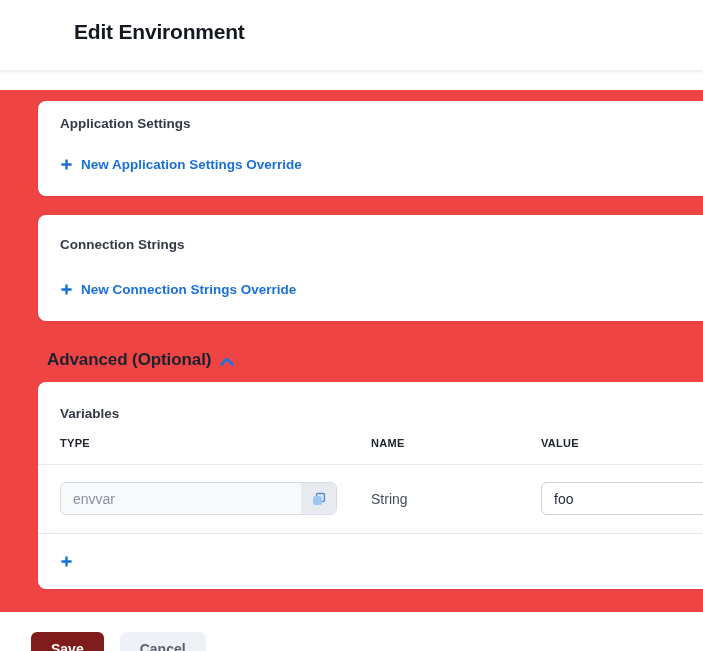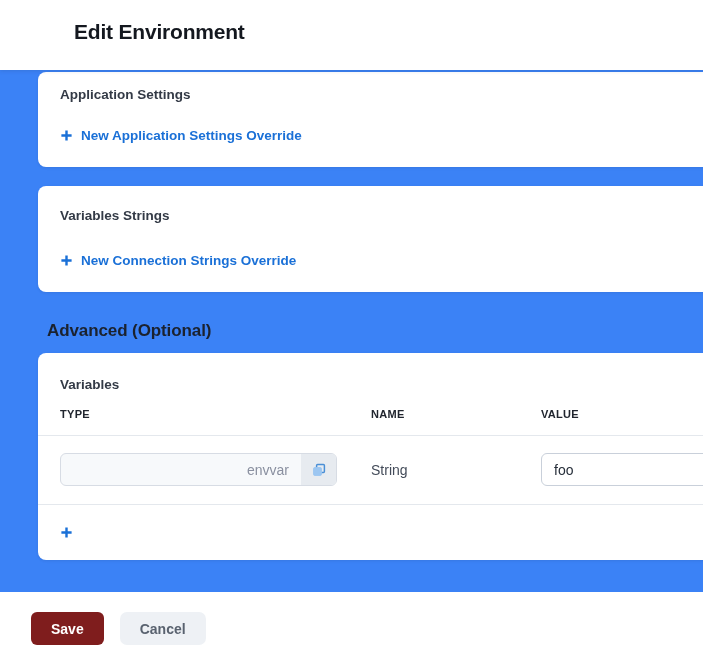--- a/index.html
+++ b/index.html
@@ -7,55 +7,55 @@
   body { font-family:"Liberation Sans","DejaVu Sans",sans-serif; background:#fff; overflow:hidden; }
   .page { width:703px; height:651px; overflow:hidden; position:relative; background:#fff; }
 
   
   .header { height:70px; background:#fff; position:relative; z-index:3;
             box-shadow:0 1px 4px rgba(35,45,65,0.14);padding-left:43px; }
   .header h1 { padding:20px 0 0 31px; font-size:21px; font-weight:bold;
                color:#14181f; letter-spacing:-0.2px; }
 
   
-  .content { background:#3b82f6; height:522px; padding-top:2px; position:relative; z-index:1; }
+  .content { background:#ef4444; height:522px; padding-top:11px; position:relative; z-index:1;margin-top:20px; }
 
   .card { background:#ffffff; border-radius:8px; margin-left:38px; width:675px;
           box-shadow:0 1px 3px rgba(25,35,55,0.10); }
   .card-title { font-size:13.5px; font-weight:bold; color:#333a46; }
 
   .card-app { height:95px; padding:15px 22px 0; }
   .card-conn { height:106px; padding:22px 22px 0; margin-top:19px; }
   .card-app .link-row { margin-top:26px;text-align:center; }
   .card-conn .link-row { margin-top:30px;justify-content:center; }
 
   .link-row { display:inline-flex; align-items:center; gap:8px; cursor:pointer; }
   .link-label { color:#1a70d7; font-size:13.5px; font-weight:bold; }
   .plus-icon { width:13px; height:13px; display:block; }
 
   
   .advanced-row { margin:29px 0 0 47px; display:inline-flex; align-items:center; gap:9px;
-                  cursor:pointer; height:20px;flex-direction:column; }
+                  cursor:pointer; height:20px; }
   .advanced-label { font-size:17px; font-weight:bold; color:#1b222e; letter-spacing:-0.1px; }
   .chevron-icon { width:14px; height:9px; display:block; margin-top:2px; }
 
   
   .card-vars { margin-top:12px; height:207px; }
   .vars-title { padding:24px 22px 0; }
   .vars-grid { display:grid; grid-template-columns:311px 170px 1fr; padding-left:22px; }
   .vars-head { margin-top:16px; padding-bottom:15px; border-bottom:1px solid #e4e8ed; }
   .col-head { font-size:11px; font-weight:bold; color:#20252e; letter-spacing:0.3px; }
   .vars-row { padding:17px 0 18px; border-bottom:1px solid #e4e8ed; align-items:center;
               padding-left:22px; }
 
   .input-group { display:flex; width:277px; height:33px; border:1px solid #d7dce4;
                  border-radius:6px; overflow:hidden; background:#f7f9fb; }
   .input-group input { flex:1; min-width:0; border:none; outline:none; background:transparent;
                        padding:0 12px; font-size:14px; color:#8a90a0;
-                       font-family:"Liberation Sans",sans-serif;text-align:right; }
+                       font-family:"Liberation Sans",sans-serif; }
   .copy-btn { width:35px; background:#e7ebf0; border:none; cursor:pointer;
               display:flex; align-items:center; justify-content:center; }
 
   .type-text { font-size:14px; color:#434b59; }
 
   .value-input { width:200px; height:33px; border:1px solid #c9d0da; border-radius:6px;
                  background:#fff; padding:0 12px; font-size:14px; color:#262e3a; outline:none;
                  font-family:"Liberation Sans",sans-serif; }
 
   .vars-link { padding:20px 22px 0; }
@@ -85,21 +85,21 @@
       <div class="link-row">
         <svg class="plus-icon" viewBox="0 0 14 14">
           <path d="M7 1.5 V12.5 M1.5 7 H12.5" stroke="#1a70d7" stroke-width="2.6" fill="none"></path>
         </svg>
         <span class="link-label">New Application Settings Override</span>
       </div>
     </div>
 
     
     <div class="card card-conn">
-      <div class="card-title">Variables Strings</div>
+      <div class="card-title">Connection Strings</div>
       <div class="link-row">
         <svg class="plus-icon" viewBox="0 0 14 14">
           <path d="M7 1.5 V12.5 M1.5 7 H12.5" stroke="#1a70d7" stroke-width="2.6" fill="none"></path>
         </svg>
         <span class="link-label">New Connection Strings Override</span>
       </div>
     </div>
 
     
     <div class="advanced-row">

